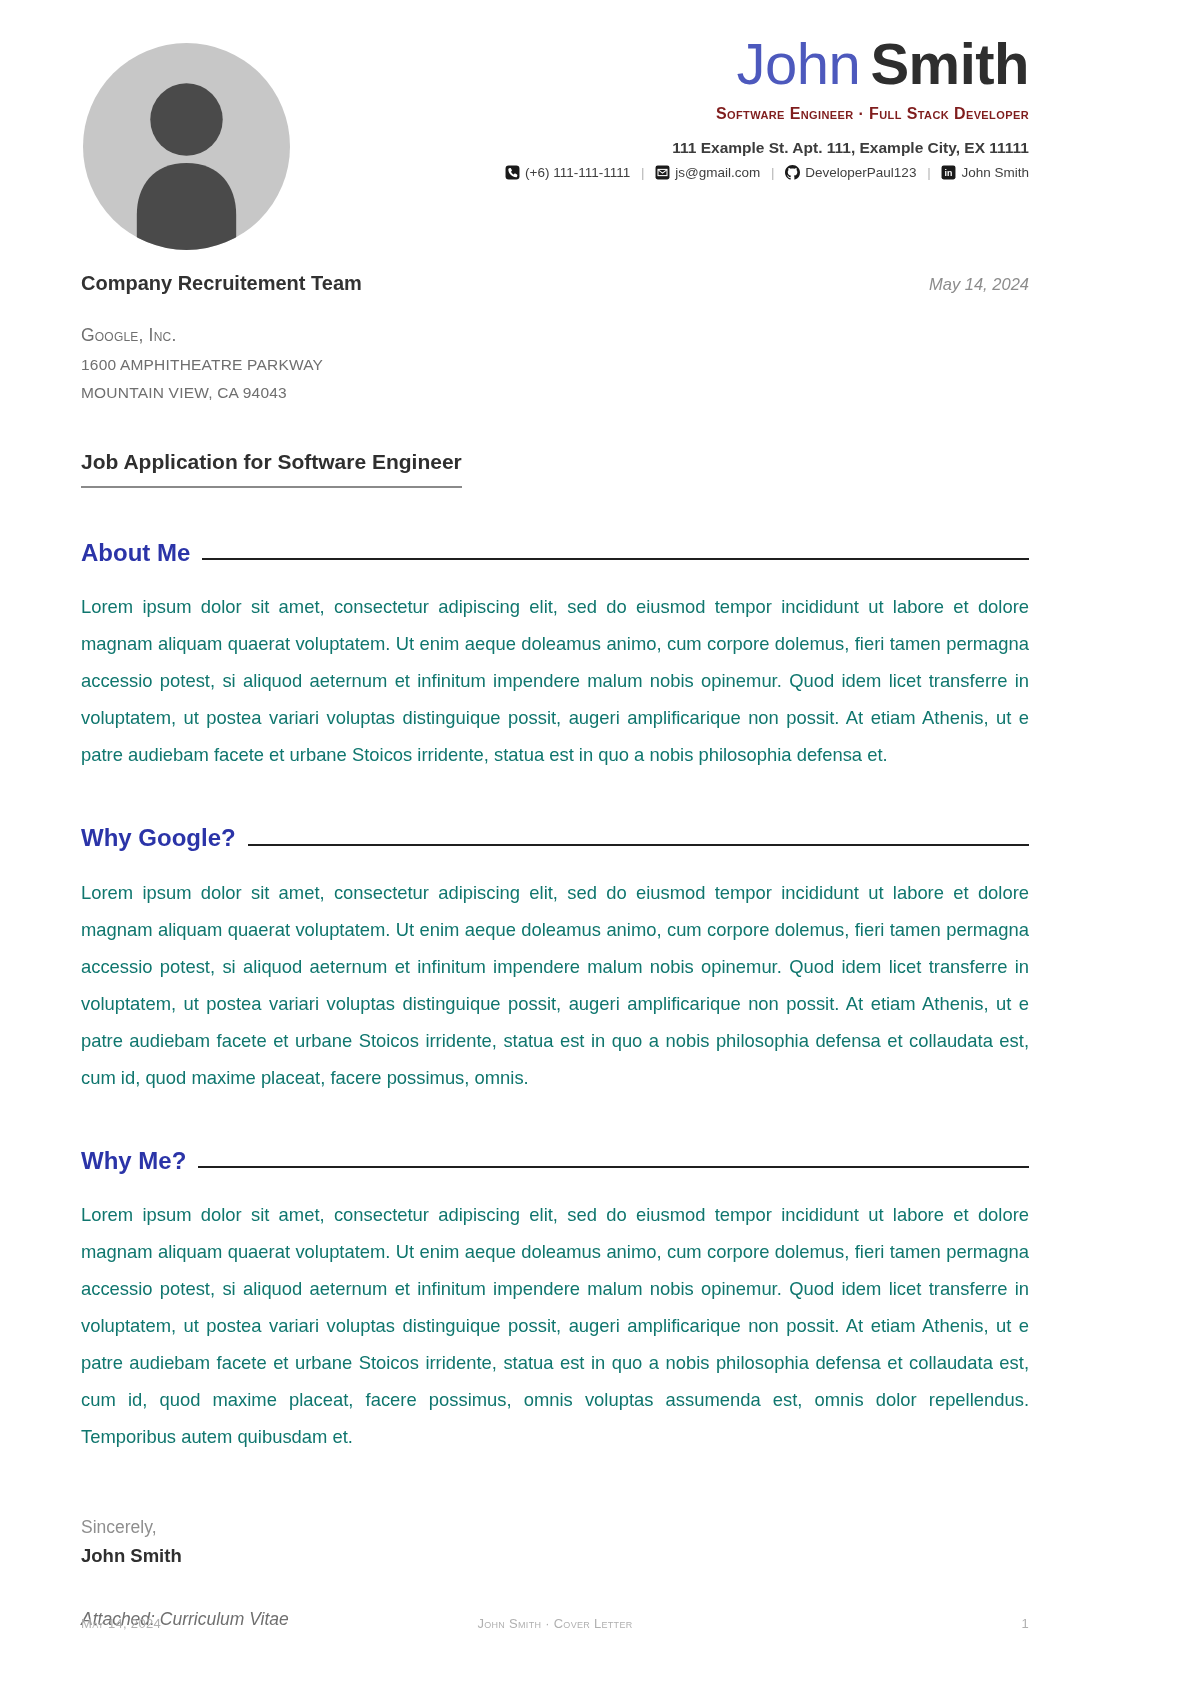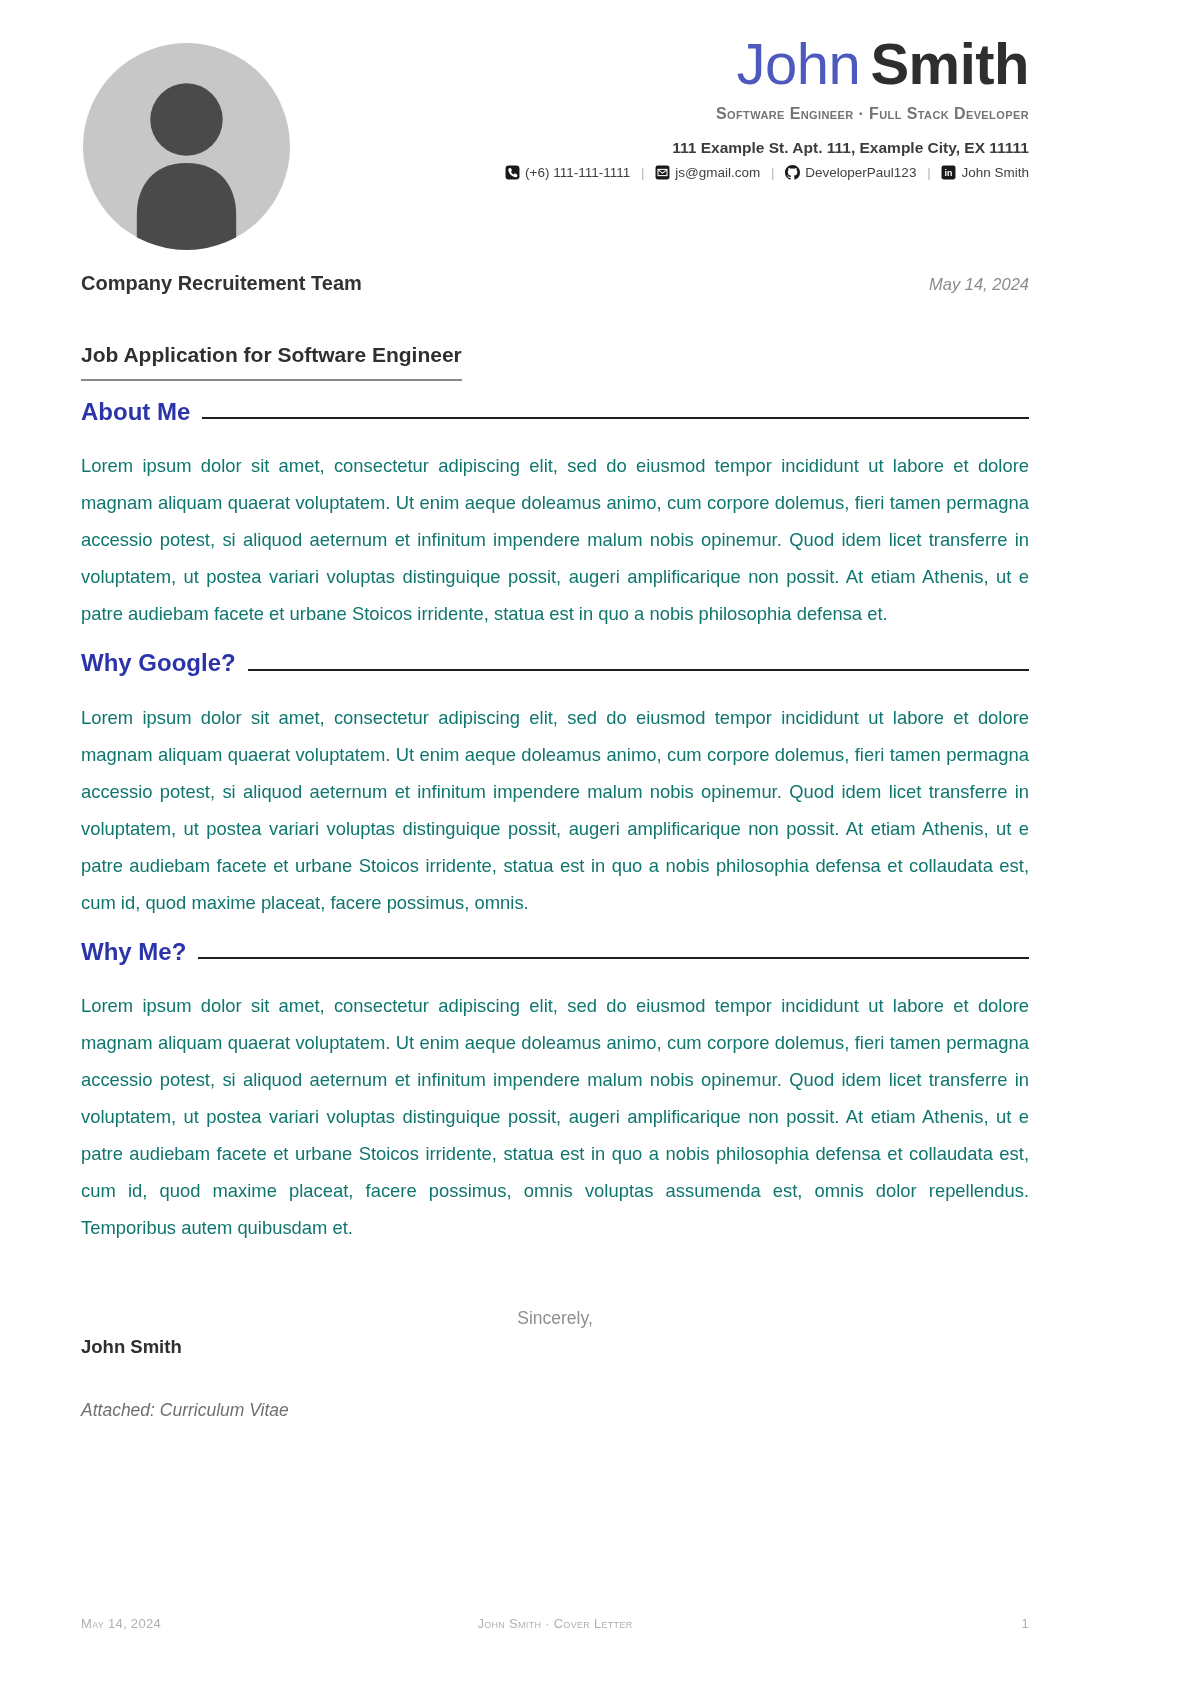--- a/index.html
+++ b/index.html
@@ -17,21 +17,21 @@
 
   
   .header { position:relative; height:250px; }
   .avatar { position:absolute; left:2px; top:43px; width:207px; height:207px; }
   .header-text { position:absolute; right:0; top:34px; text-align:right; }
   .name-line { font-size:58px; line-height:1.05; letter-spacing:-0.5px; }
   .first-name { font-weight:200; color:#4d59bd;text-align:center; }
   .last-name  { font-weight:800; color:#2e2e2e; margin-left:10px; }
   .tagline {
     margin-top:10px; font-variant:small-caps; font-weight:600;
-    font-size:16px; letter-spacing:0.4px; color:#737373;
+    font-size:16px; letter-spacing:0.4px; color:#7f1d1d;
   }
   .address-line { margin-top:16px; font-weight:700; font-size:15.5px; color:#3c3c3c; }
   .contact-line { margin-top:8px; font-size:13.5px; color:#3f3f3f; font-weight:400; }
   .contact-item { white-space:nowrap; }
   .contact-item svg { vertical-align:-3px; margin-right:5px; }
   .contact-sep { color:#b5b5b5; margin:0 7px; }
 
   
   .recipient-row {
     margin-top:22px; display:flex;
@@ -44,31 +44,31 @@
   .addr-line { font-size:15.5px; color:#6f6f6f; margin-top:10px; letter-spacing:0.2px; }
 
   
   .subject-wrap { margin-top:48px; }
   .subject {
     display:inline-block; font-size:21px; font-weight:700; color:#2f2f2f;
     border-bottom:2px solid #8a8a8a; padding-bottom:12px;
   }
   .opening { margin-top:30px; font-size:17.5px; color:#9b9b9b; }
 
-  .section { margin-top:18px; }
+  .section { margin-top:52px; }
   .section-head { display:flex; align-items:flex-end; }
   .section-title { font-size:24px; font-weight:700; color:#2b34a8; white-space:nowrap; line-height:1.1; }
   .section-rule { flex:1; height:2px; background:#1f1f1f; margin-left:12px; margin-bottom:6px; }
   .section-body {
     margin-top:22px; font-size:18.4px; line-height:37px;
     color:#0f766e; text-align:justify;
   }
 
   .closing { margin-top:62px; }
-  .salutation { font-size:17.5px; color:#8f8f8f;text-align:center; }
+  .salutation { font-size:17.5px; color:#8f8f8f; }
   .signature { margin-top:7px; font-size:18.5px; font-weight:700; color:#2f2f2f; }
   .attachment { margin-top:42px; font-style:italic; font-size:17.5px; color:#6f6f6f; }
 
   
   .footer {
     position:absolute; left:81px; right:162px; top:1616px;
     display:flex; align-items:baseline;
     font-size:13px; color:#b0b0b0; letter-spacing:0.3px;
   }
   .footer-left   { flex:1; text-align:left;   font-variant:small-caps; }
@@ -134,20 +134,25 @@
         </span>
       </div>
     </div>
   </div>
 
   <div class="recipient-row">
     <div class="recipient-name">Company Recruitement Team</div>
     <div class="letter-date">May 14, 2024</div>
   </div>
 
+  <div class="company-block">
+    <div class="company-name">Google, Inc.</div>
+    <div class="addr-line">1600 AMPHITHEATRE PARKWAY</div>
+    <div class="addr-line">MOUNTAIN VIEW, CA 94043</div>
+  </div>
 
   <div class="subject-wrap">
     <span class="subject">Job Application for Software Engineer</span>
   </div>
 
   <div class="section">
     <div class="section-head">
       <span class="section-title">About Me</span>
       <span class="section-rule"></span>
     </div>

